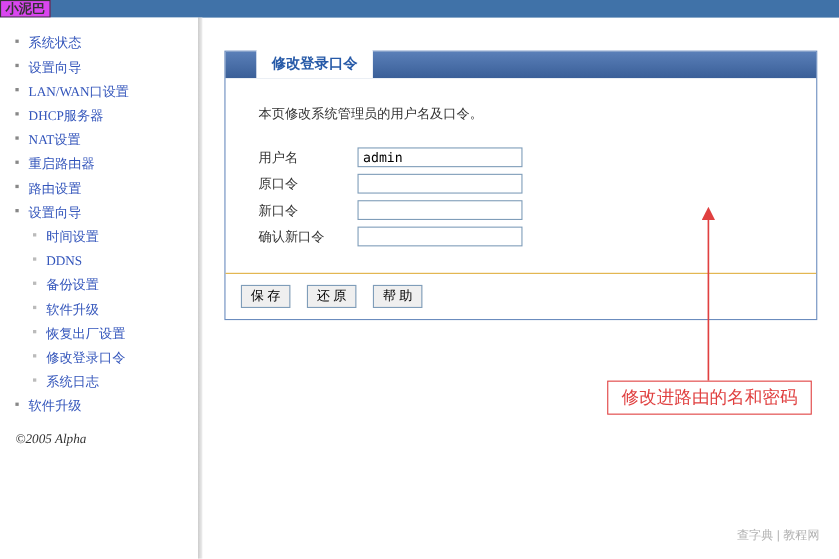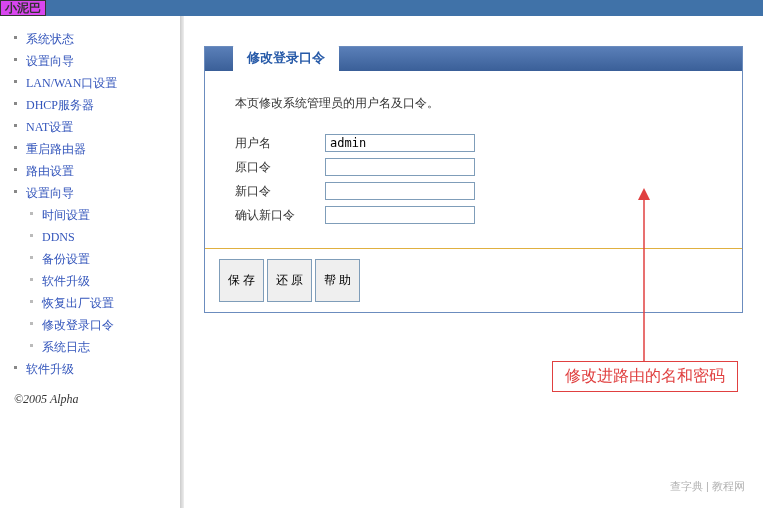--- a/index.html
+++ b/index.html
@@ -20,22 +20,22 @@
 .main { flex: 1; padding: 30px 20px 20px 20px; position: relative; }
 .panel { border: 1px solid #6B8CBE; background: #fff; }
 .panel-header { height: 24px; background: linear-gradient(to bottom, #5A7FB8 0%, #3A5F98 100%); position: relative; }
 .panel-header .tab { background: #fff; color: #275AA8; font-weight: bold; padding: 4px 14px; position: absolute; left: 28px; bottom: 0; border-radius: 2px 2px 0 0; font-size: 13px; }
 .panel-body { padding: 24px 30px 18px 30px; border-bottom: 1px solid #E0B040; }
 .desc { color: #333; margin-bottom: 22px; }
 .form-row { display: flex; align-items: center; margin-bottom: 6px; }
 .form-row label { width: 90px; color: #333; }
 .form-row input { width: 150px; height: 18px; border: 1px solid #7F9DB9; padding: 0 4px; font-family: "SimSun", monospace; font-size: 12px; }
 .panel-footer { padding: 10px 14px; }
-.panel-footer button { font-family: "SimSun", serif; font-size: 12px; padding: 12px 8px; margin-right: 0; border: 1px solid #7F9DB9; background: #EFEFEF; cursor: pointer; }
-.annotation { position: absolute; left: 368px; top: 345px; border: 1px solid #E04040; color: #E04040; padding: 4px 12px; font-size: 16px; font-family: "SimSun", serif; background: #fff; }
+.panel-footer button { font-family: "SimSun", serif; font-size: 12px; padding: 1px 8px; margin-right: 12px; border: 1px solid #7F9DB9; background: #EFEFEF; cursor: pointer; }
+.annotation { position: absolute; left: 368px; top: 330px; border: 1px solid #E04040; color: #E04040; padding: 4px 12px; font-size: 16px; font-family: "SimSun", serif; background: #fff; }
 .arrow-svg { position: absolute; left: 440px; top: 170px; pointer-events: none; }
 .watermark { position: absolute; right: 18px; bottom: 14px; font-size: 11px; color: rgba(100,100,100,0.5); font-family: Arial, sans-serif; }
 </style>
 </head>
 <body>
 
 <div class="header-bar">
   <span class="brand-tab">小泥巴</span>
 </div>
 

